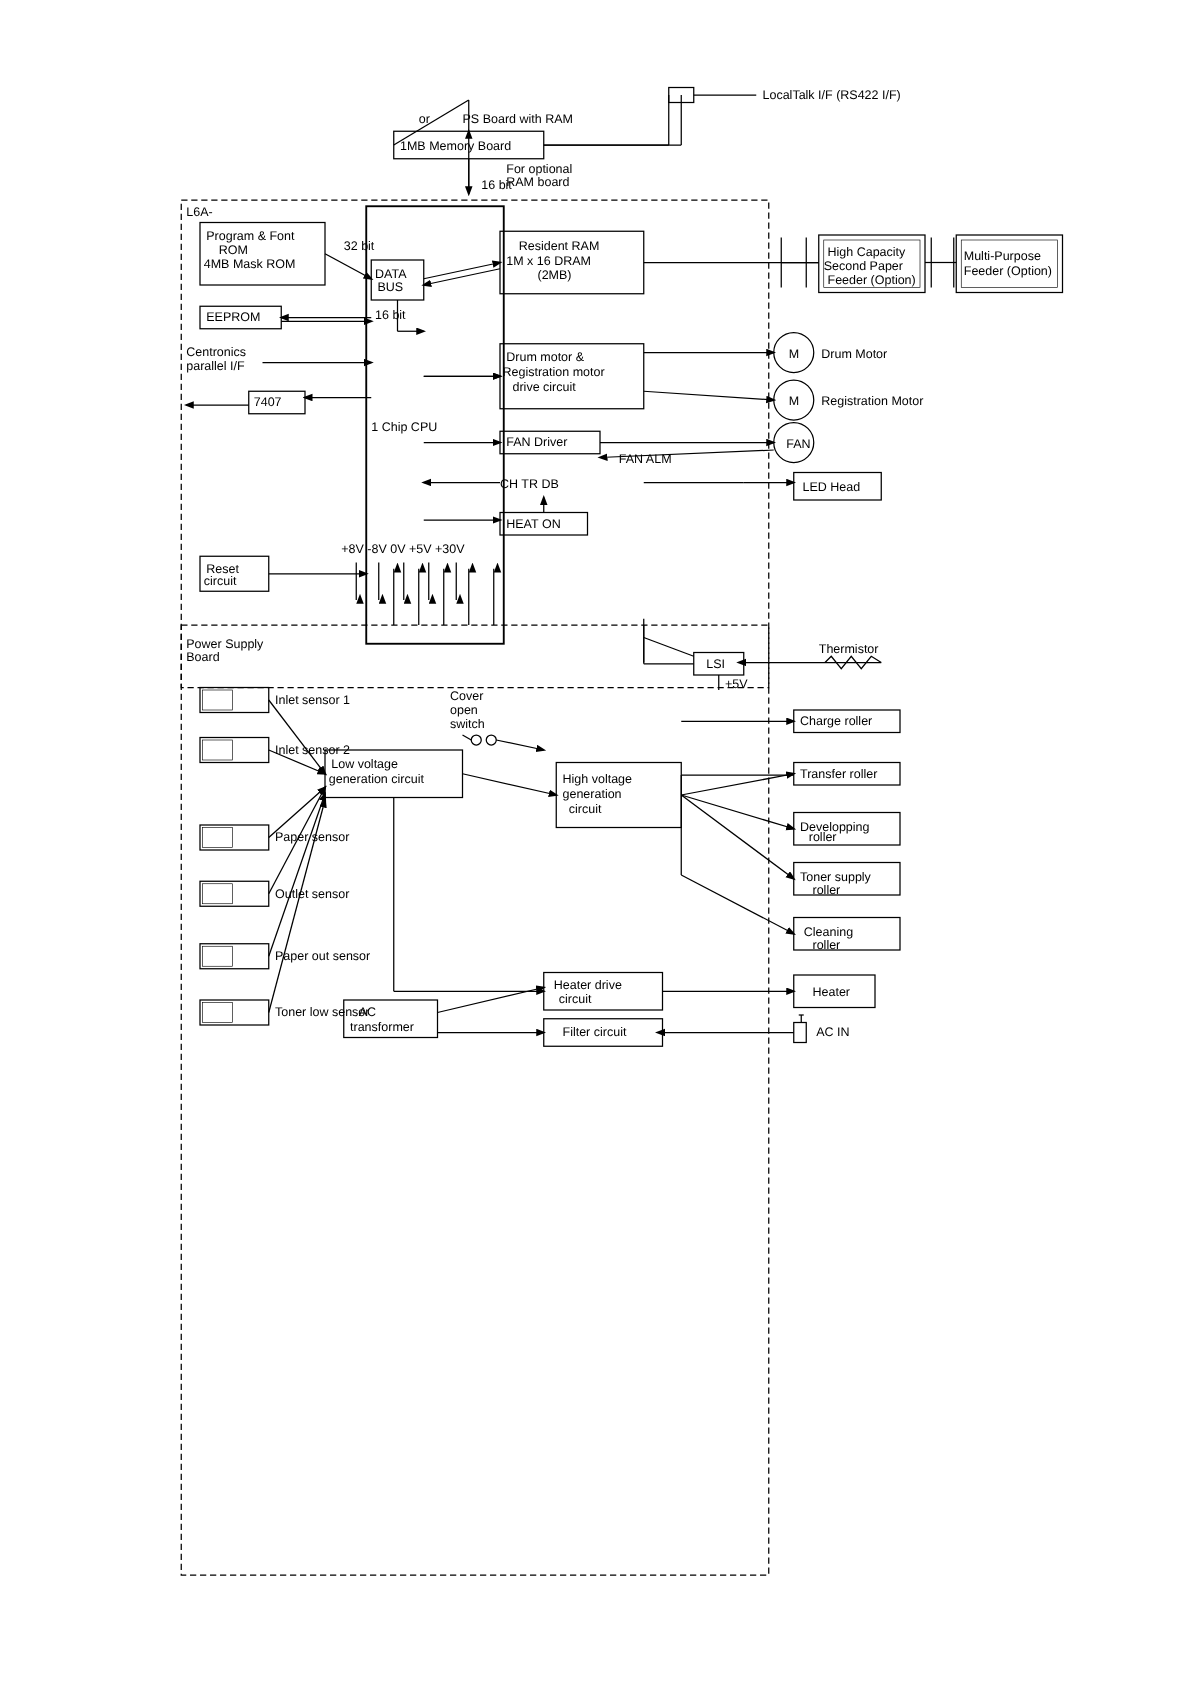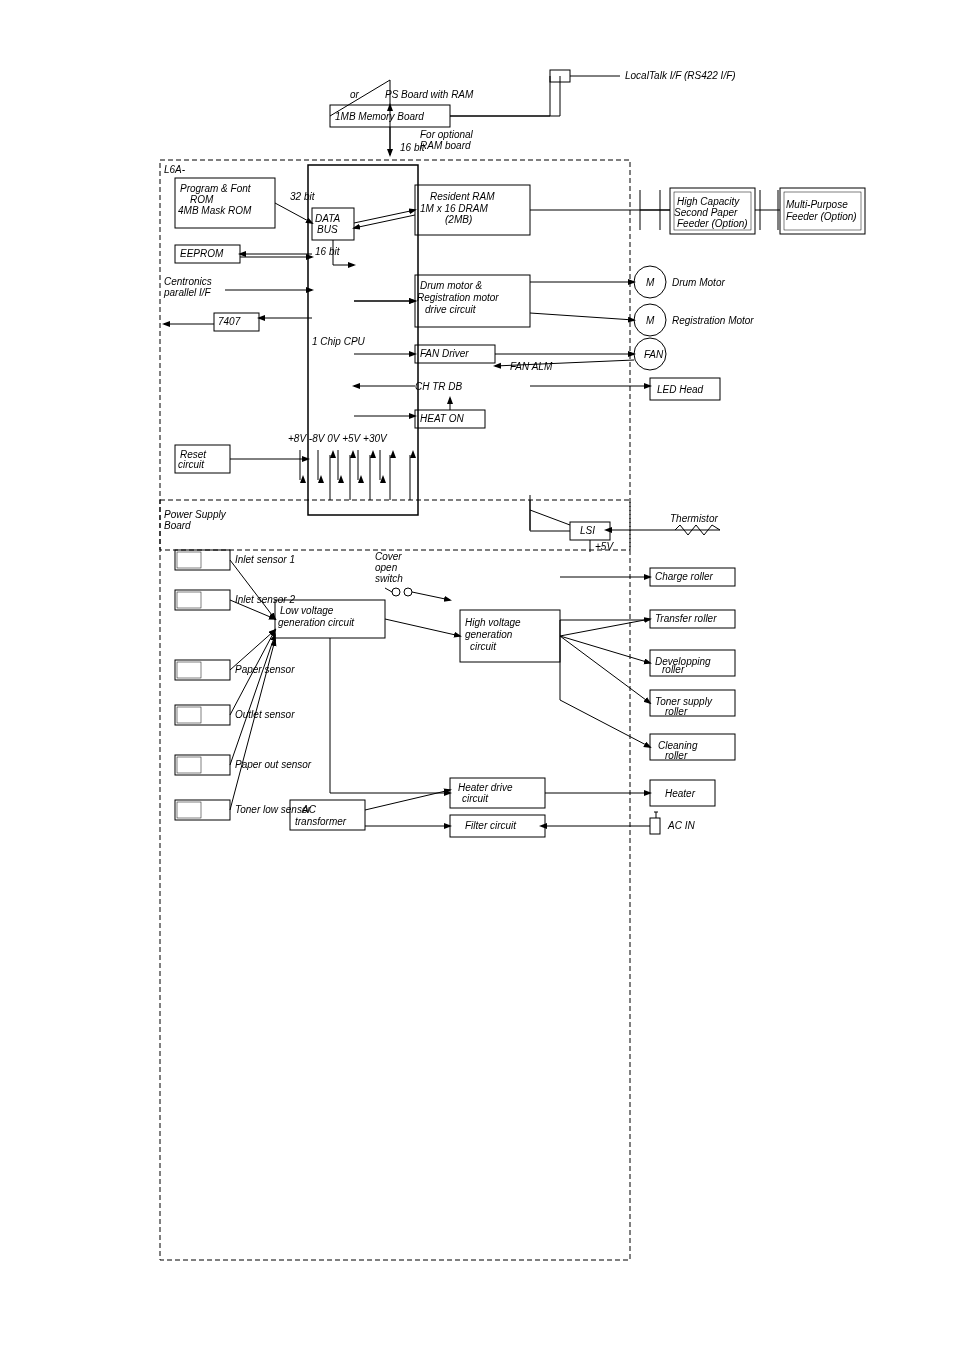--- a/index.html
+++ b/index.html
@@ -8,24 +8,23 @@
       font-family: Arial, sans-serif;
       font-size: 11px;
       width: 954px;
       min-height: 1349px;
       position: relative;
       overflow: hidden;
     }
     .diagram-container {
       position: absolute;
       top: 60px;
-      left: 60px;
+      left: 45px;
       width: 860px;
       height: 1260px;
-      font-style: italic;
     }
     svg {
       width: 100%;
       height: 100%;
       overflow: visible;
     }
     text {
       font-family: Arial, sans-serif;
       font-size: 10px;
       fill: #000;

